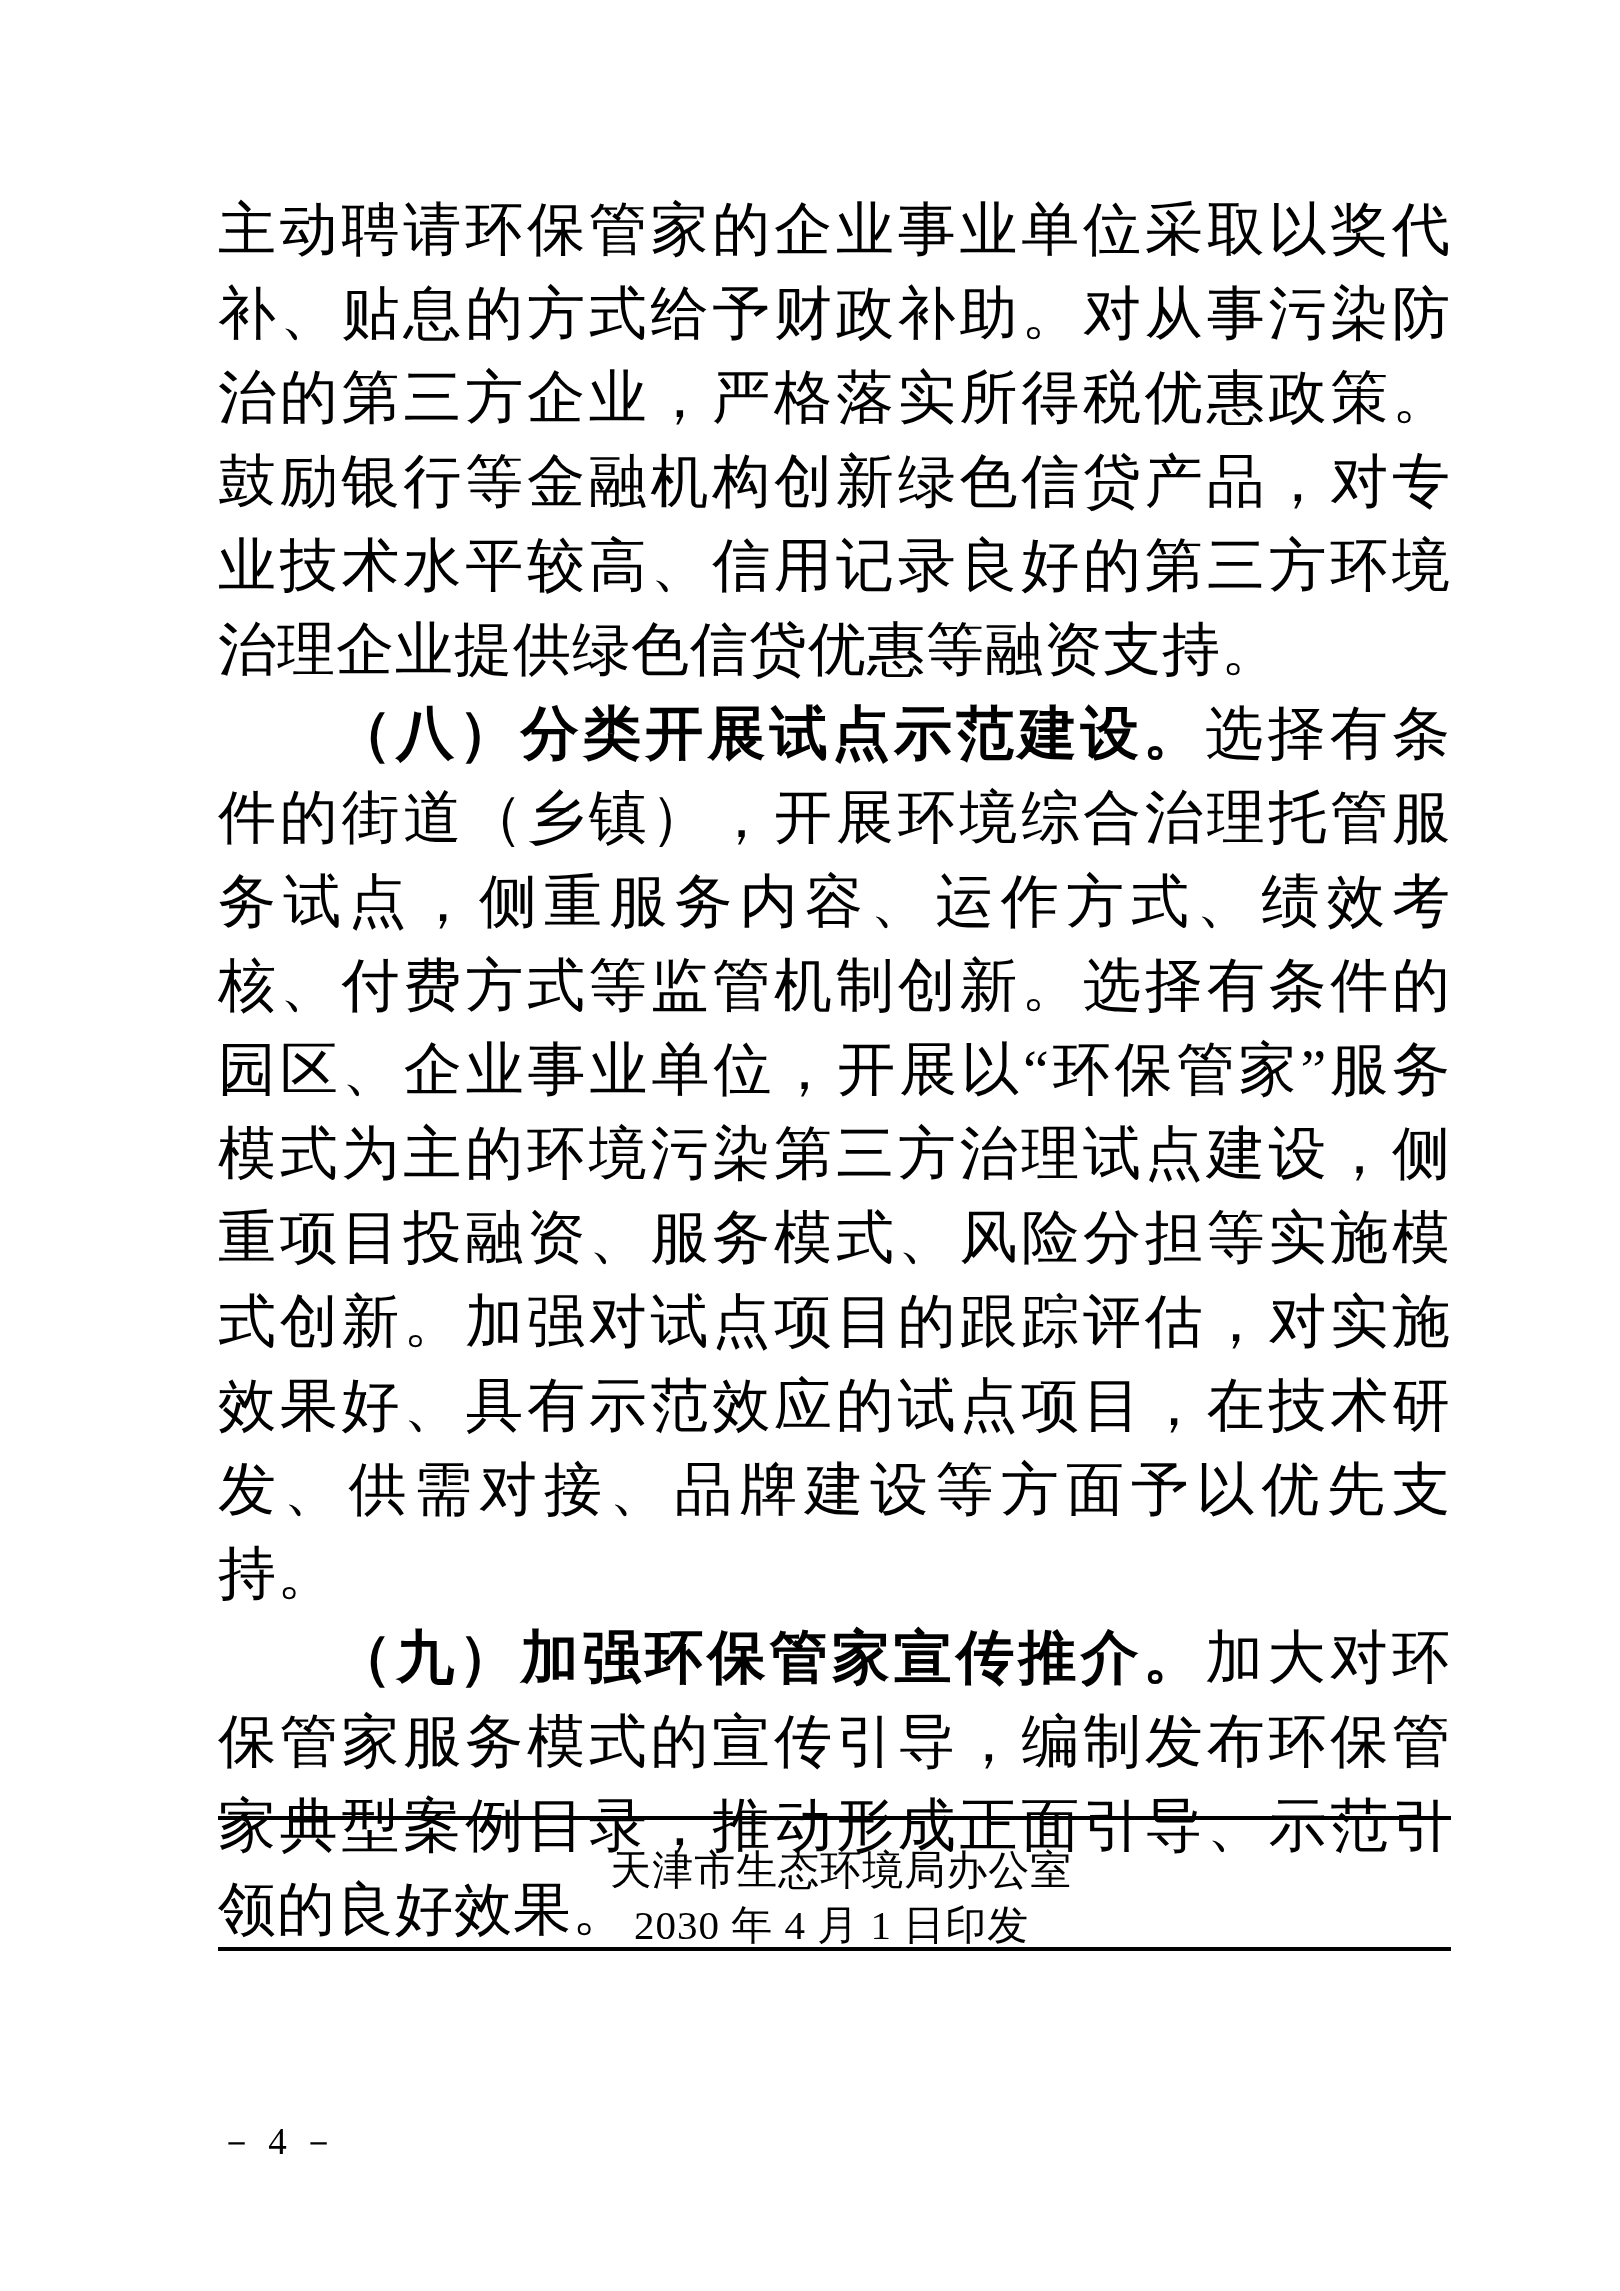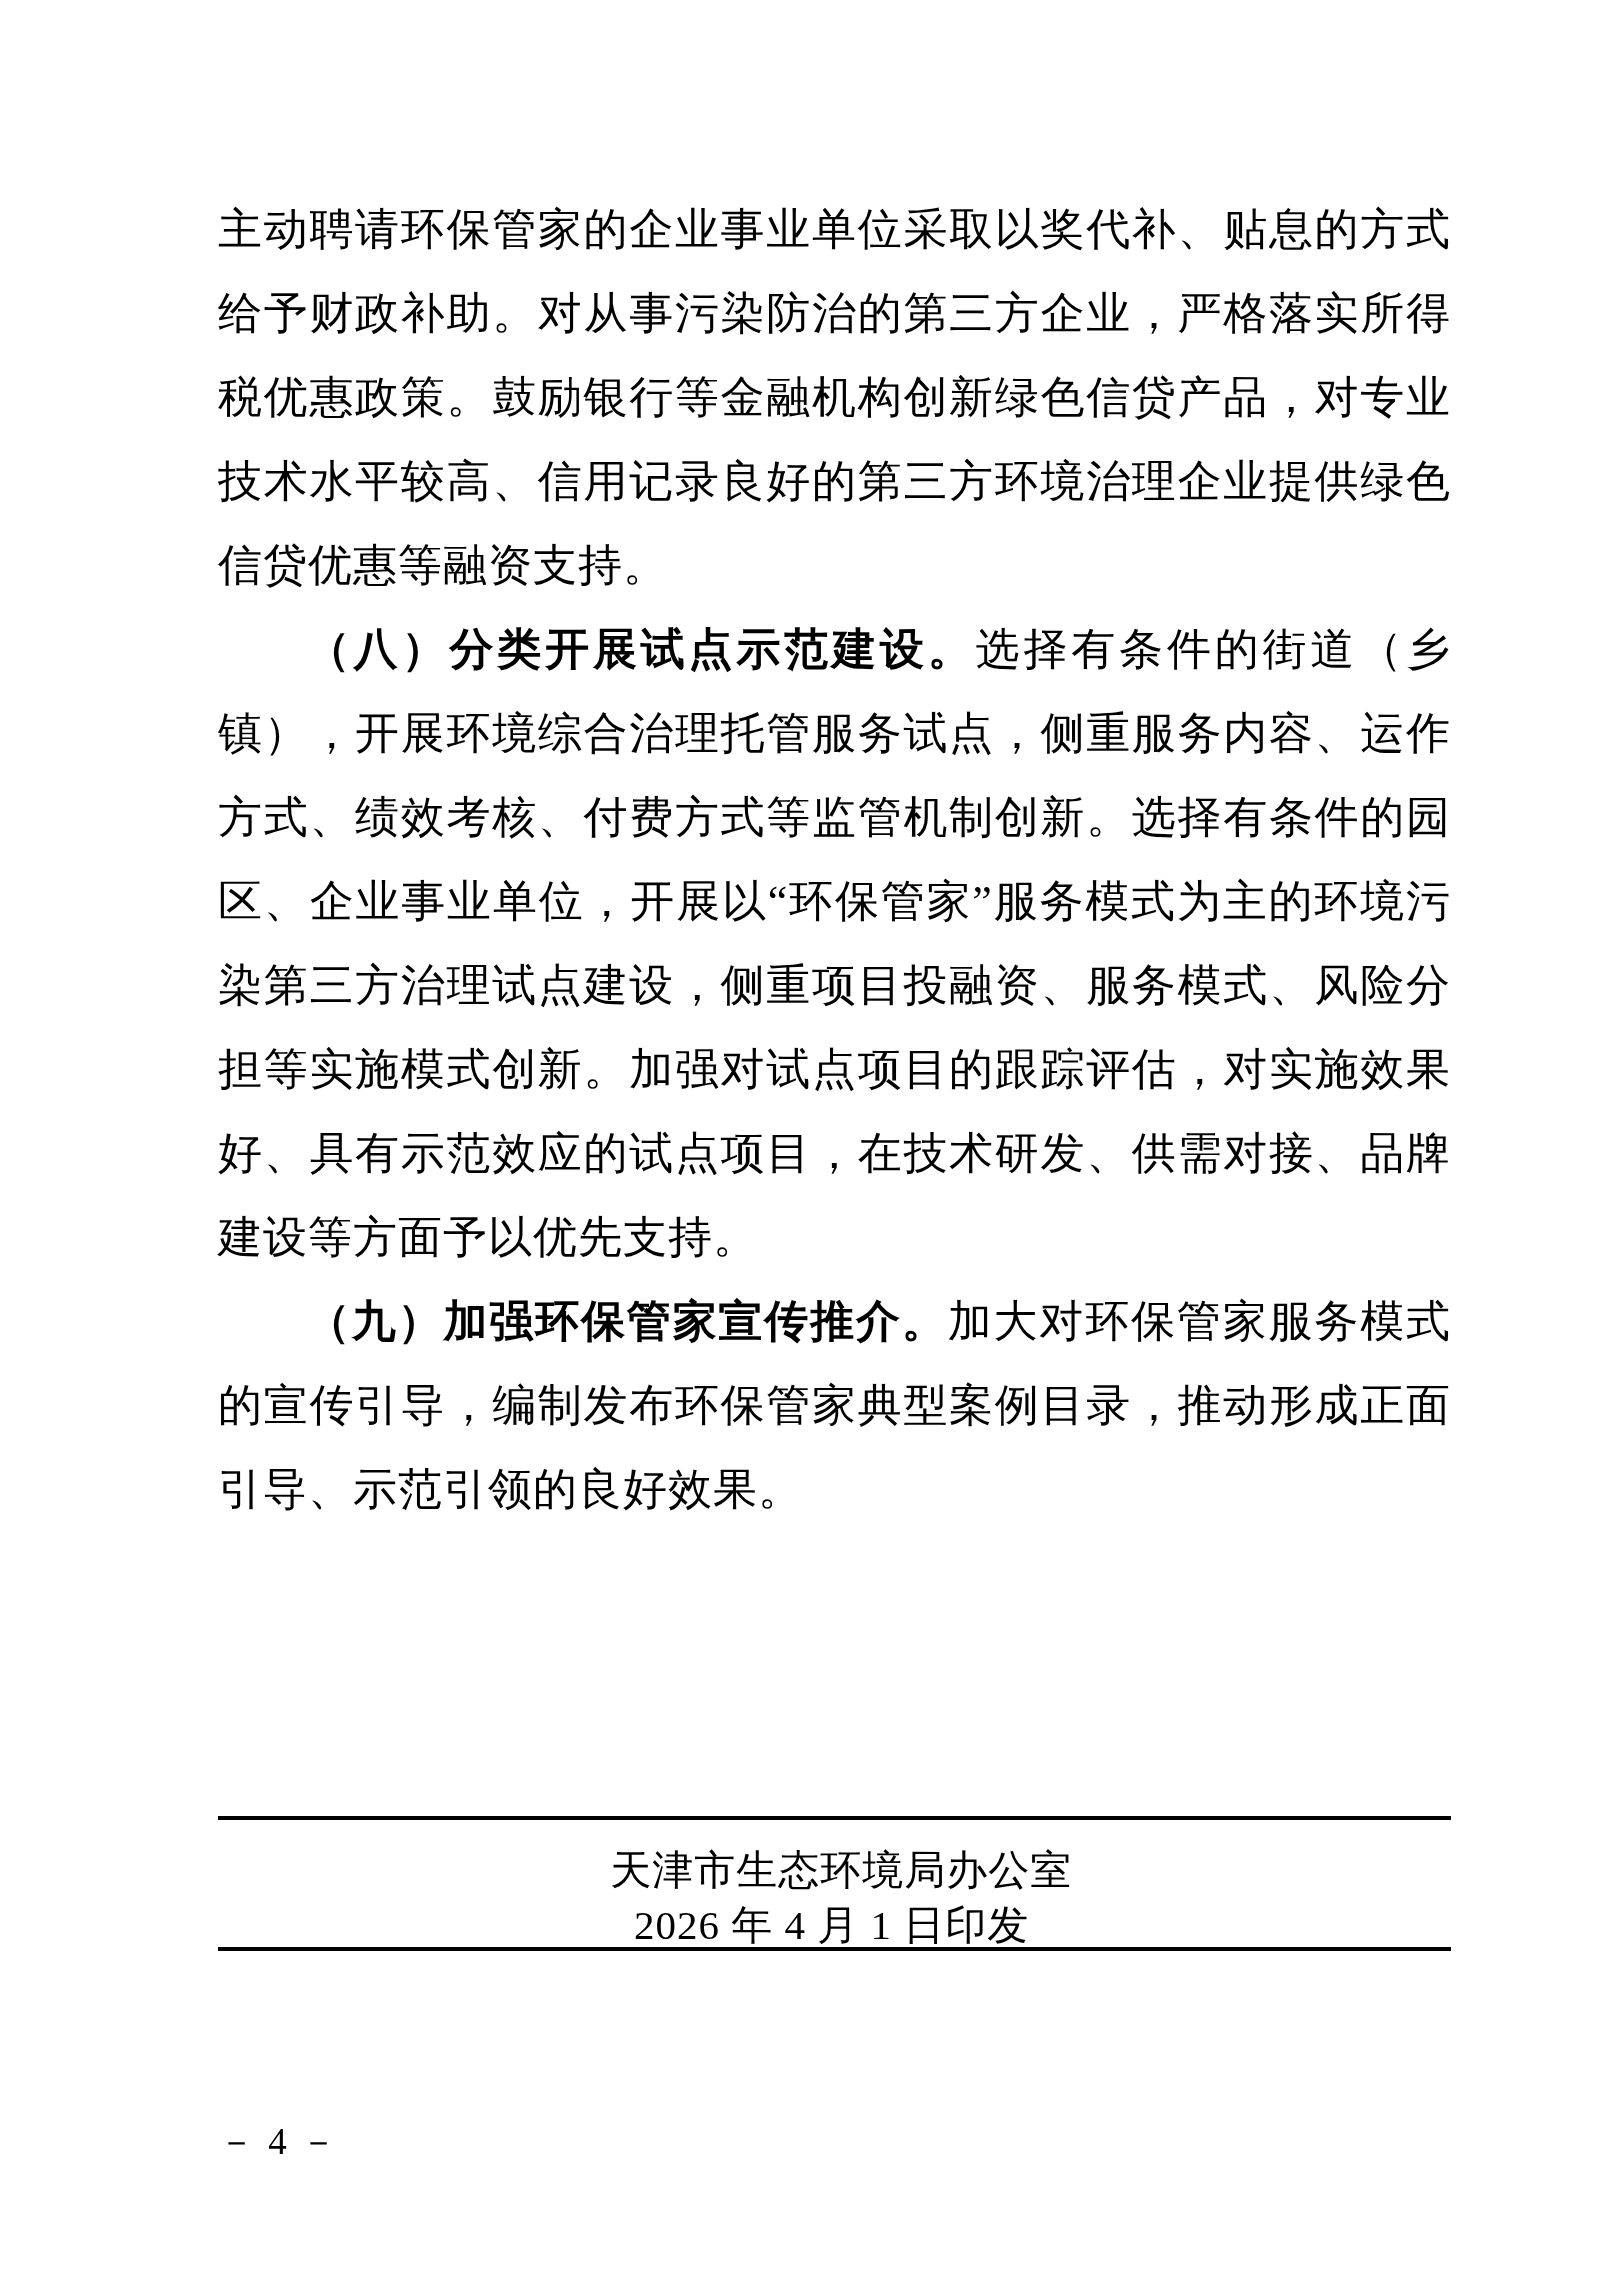--- a/index.html
+++ b/index.html
@@ -17,21 +17,21 @@
     overflow: hidden;
   }
   .content {
     position: absolute;
     top: 188px;
     left: 218px;
     width: 1233px;
   }
   .para {
     margin: 0;
-    font-size: 44px;
+    font-size: 58px;
     line-height: 84px;
     letter-spacing: 1px;
     text-align: justify;
     text-justify: inter-ideograph;
     color: #000000;
   }
   .para.indent {
     text-indent: 2em;
   }
   .lead {
@@ -85,21 +85,21 @@
     <p class="para indent"><span class="lead">（八）分类开展试点示范建设。</span><span>选择有条件的街道（乡镇），开展环境综合治理托管服务试点，侧重服务内容、运作方式、绩效考核、付费方式等监管机制创新。选择有条件的园区、企业事业单位，开展以“环保管家”服务模式为主的环境污染第三方治理试点建设，侧重项目投融资、服务模式、风险分担等实施模式创新。加强对试点项目的跟踪评估，对实施效果好、具有示范效应的试点项目，在技术研发、供需对接、品牌建设等方面予以优先支持。</span></p>
 
     <p class="para indent"><span class="lead">（九）加强环保管家宣传推介。</span><span>加大对环保管家服务模式的宣传引导，编制发布环保管家典型案例目录，推动形成正面引导、示范引领的良好效果。</span></p>
 
   </div>
 
   <div class="rule rule-top"></div>
 
   <div class="footer-row">
     <span class="footer-issuer">天津市生态环境局办公室</span>
-    <span class="footer-date">2026 年 4 月 1 日印发</span>
+    <span class="footer-date">2030 年 4 月 1 日印发</span>
   </div>
 
   <div class="rule rule-bottom"></div>
 
   <div class="page-number">－ 4 －</div>
 
 </div>
 
 
 </body></html>

